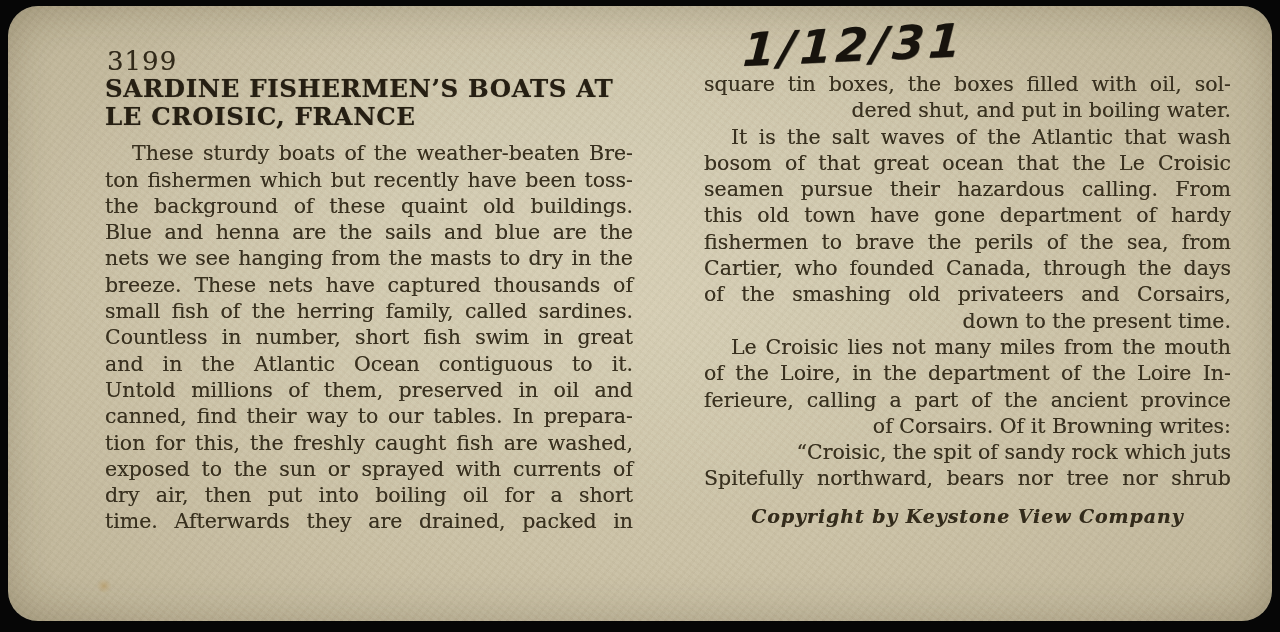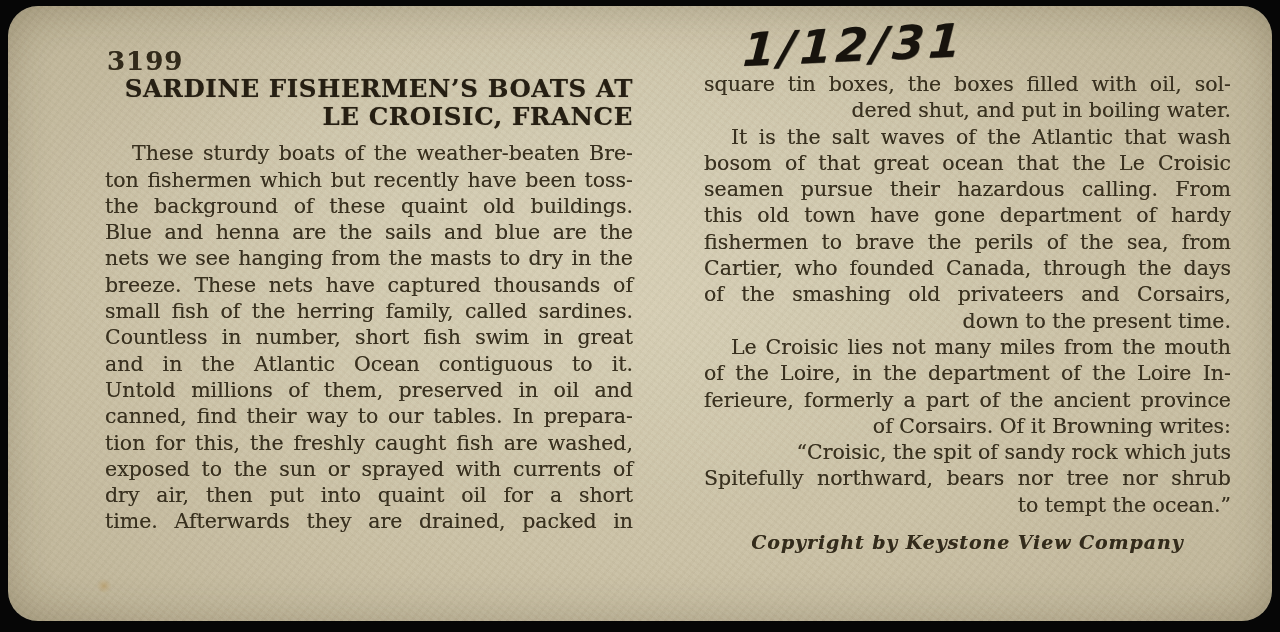--- a/index.html
+++ b/index.html
@@ -39,24 +39,23 @@
     line-height: 26.3px;
     text-shadow: 0 0 0.6px rgba(56,48,31,0.55);
   }
   .col-left  { left: 97px;  top: 42px; width: 528px; }
   .col-right { left: 648px; top: 65px; width: 527px; margin-left: 48px; }
   .catalog-number {
     font-size: 26px;
     letter-spacing: 1px;
     margin: 0 0 1px 2px;
     color: #322a1a;
-    font-weight: bold;
   }
   .card-title {
-    text-align: right;
+    text-align: left;
     font-weight: bold;
     font-size: 24.5px;
     line-height: 27.5px;
     letter-spacing: 0.6px;
     color: #261f13;
     margin-bottom: 10px;
     text-shadow: 0 0 0.8px rgba(38,31,19,0.6);
   }
   .line { text-align: right; }
   .line.j { text-align: justify; text-align-last: justify; }
@@ -105,40 +104,39 @@
         <div class="line j">Blue and henna are the sails and blue are the</div>
         <div class="line j">nets we see hanging from the masts to dry in the</div>
         <div class="line j">breeze.  These nets have captured thousands of</div>
         <div class="line j">small fish of the herring family, called sardines.</div>
         <div class="line j">Countless in number, short fish swim in great</div>
         <div class="line j">and in the Atlantic Ocean contiguous to it.</div>
         <div class="line j">Untold millions of them, preserved in oil and</div>
         <div class="line j">canned, find their way to our tables.  In prepara-</div>
         <div class="line j">tion for this, the freshly caught fish are washed,</div>
         <div class="line j">exposed to the sun or sprayed with currents of</div>
-        <div class="line j">dry air, then put into quaint oil for a short</div>
+        <div class="line j">dry air, then put into boiling oil for a short</div>
         <div class="line j">time.  Afterwards they are drained, packed in</div>
       </div>
   </div>
 
   <div class="col col-right">
     <div>
         <div class="line j">square tin boxes, the boxes filled with oil, sol-</div>
         <div class="line">dered shut, and put in boiling water.</div>
         <div class="line j ind">It is the salt waves of the Atlantic that wash</div>
         <div class="line j">bosom of that great ocean that the Le Croisic</div>
         <div class="line j">seamen pursue their hazardous calling.  From</div>
         <div class="line j">this old town have gone department of hardy</div>
         <div class="line j">fishermen to brave the perils of the sea, from</div>
         <div class="line j">Cartier, who founded Canada, through the days</div>
         <div class="line j">of the smashing old privateers and Corsairs,</div>
         <div class="line">down to the present time.</div>
         <div class="line j ind">Le Croisic lies not many miles from the mouth</div>
         <div class="line j">of the Loire, in the department of the Loire In-</div>
-        <div class="line j">ferieure, formerly a part of the ancient province</div>
+        <div class="line j">ferieure, calling a part of the ancient province</div>
         <div class="line">of Corsairs.  Of it Browning writes:</div>
         <div class="line">“Croisic, the spit of sandy rock which juts</div>
         <div class="line j">Spitefully northward, bears nor tree nor shrub</div>
-        <div class="line">&nbsp;to tempt the ocean.”</div>
       </div>
     <div class="copyright-line">Copyright by Keystone View Company</div>
   </div>
 </div>
 
 </body></html>

